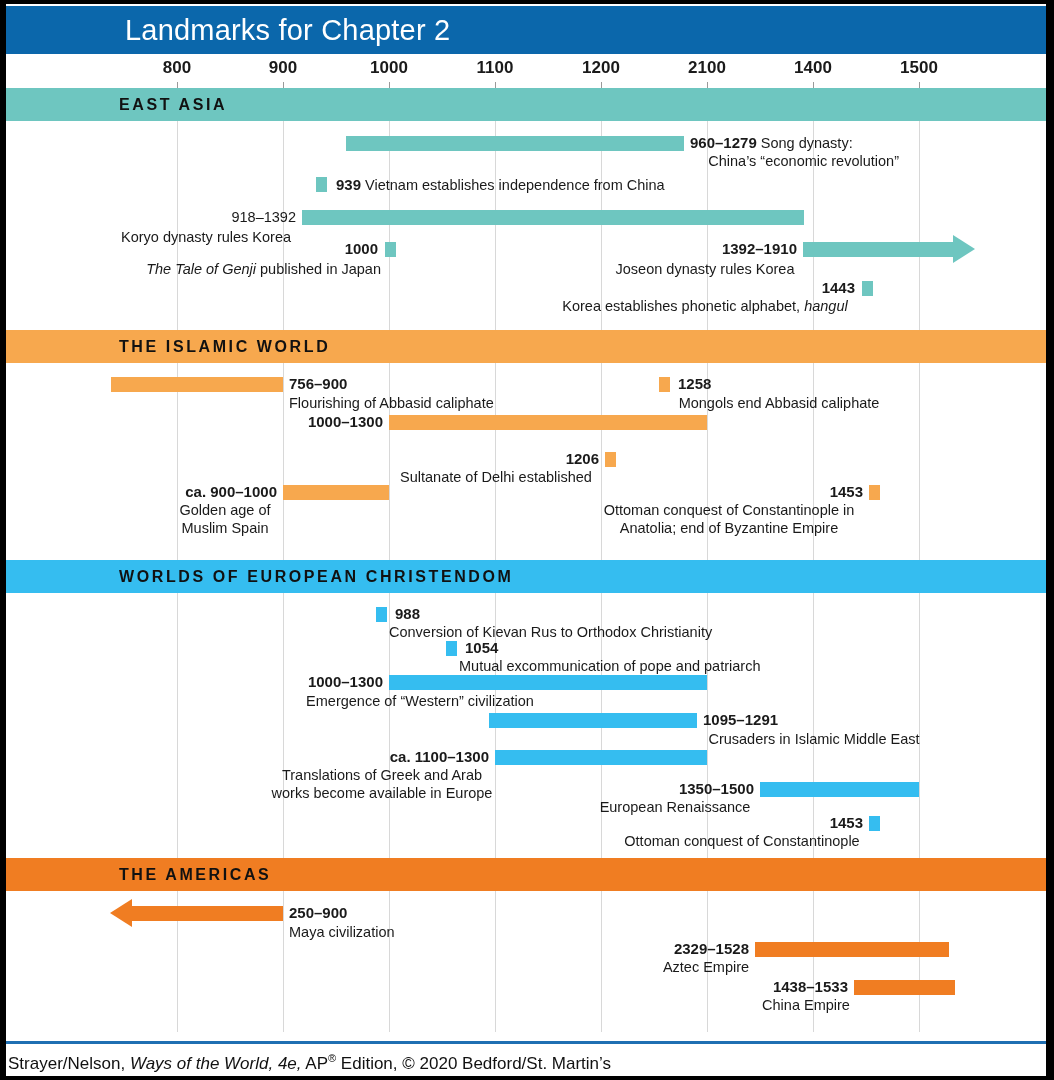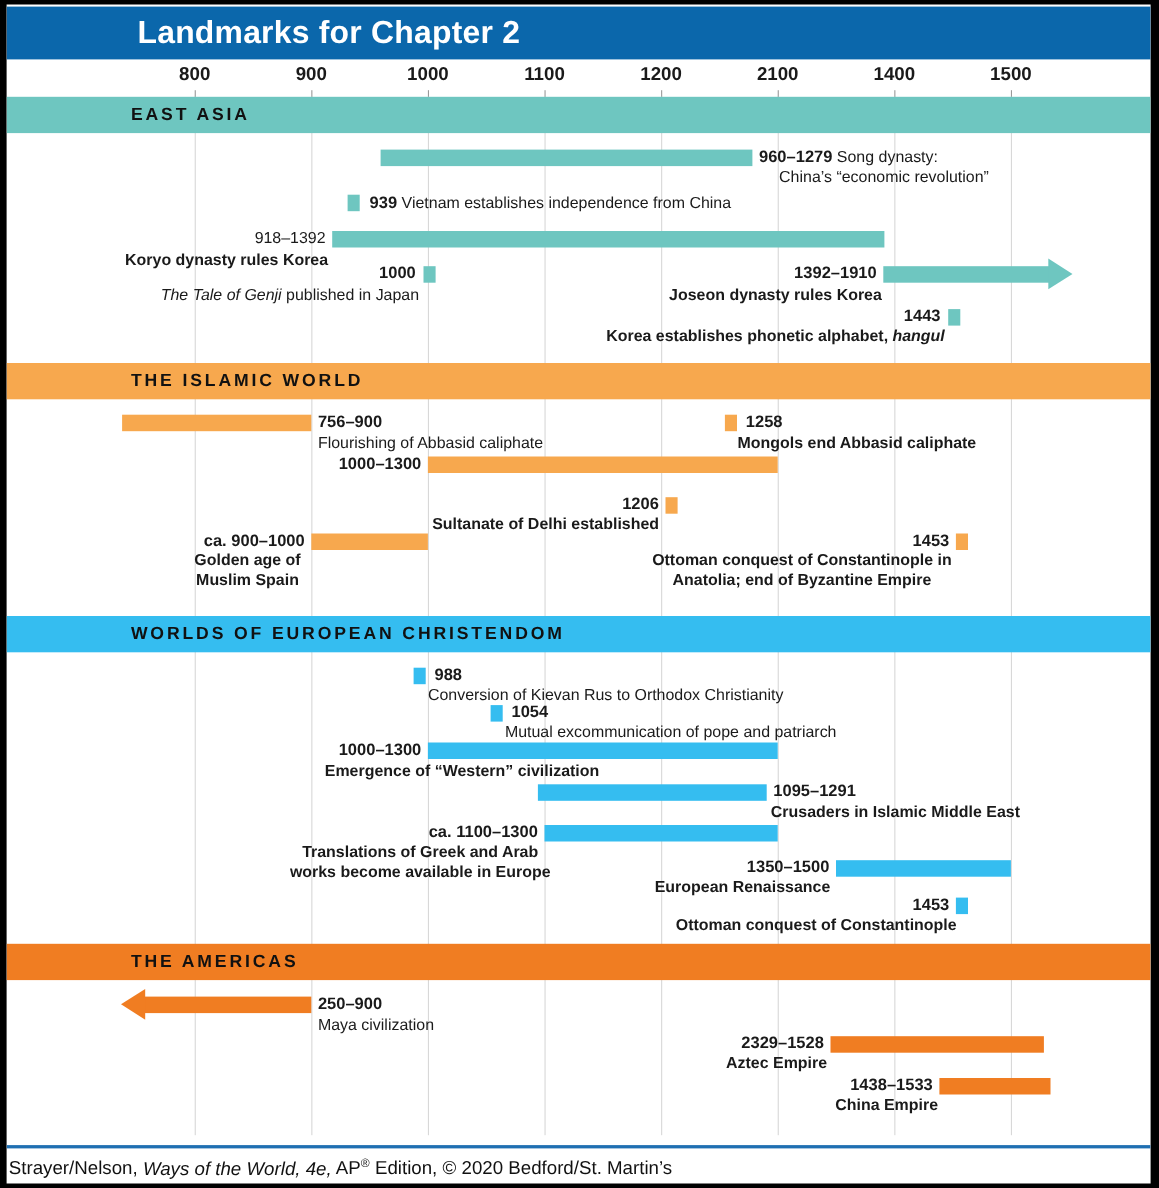--- a/index.html
+++ b/index.html
@@ -14,21 +14,21 @@
   }
   #canvas{position:absolute;left:-6px;top:-4px;width:1054px;height:1080px;}
 
   
   .title-bar{
     position:absolute;left:6px;top:6px;width:1040px;height:48px;
     background:#0b67ab;
   }
   .title-bar .title{
     position:absolute;left:119px;top:8px;
-    font-size:29px;font-weight:bold;color:#ffffff;
+    font-size:29px;font-weight:normal;color:#ffffff;
     letter-spacing:.2px;white-space:nowrap;
   }
 
   
   .axis{position:absolute;left:0;top:58px;width:1054px;height:32px;}
   .axis .tick-label{
     position:absolute;top:0;
     font-size:17px;font-weight:bold;color:#1a1a1a;
     transform:translateX(-50%);white-space:nowrap;
   }
@@ -53,21 +53,21 @@
   
   .bar{position:absolute;height:15px;}
   .tickmark{position:absolute;width:11px;height:15px;}
 
   .lbl{
     position:absolute;font-size:14.5px;color:#1a1a1a;white-space:nowrap;
     line-height:18px;
   }
   .lbl i{font-style:italic;}
   .lbl.right{transform:translateX(-100%);}
-  .lbl.center{transform:translateX(-50%);font-weight:bold;}
+  .lbl.center{transform:translateX(-50%);}
   .yr{font-weight:bold;font-size:15px;}
 
   
   .arrow-right{position:absolute;height:15px;}
   .arrow-right .shaft{position:absolute;left:0;top:0;height:15px;right:20px;}
   .arrow-right .head{
     position:absolute;right:0;top:-7px;width:0;height:0;
     border-top:14.5px solid transparent;border-bottom:14.5px solid transparent;
   }
   .arrow-left{position:absolute;height:15px;}

